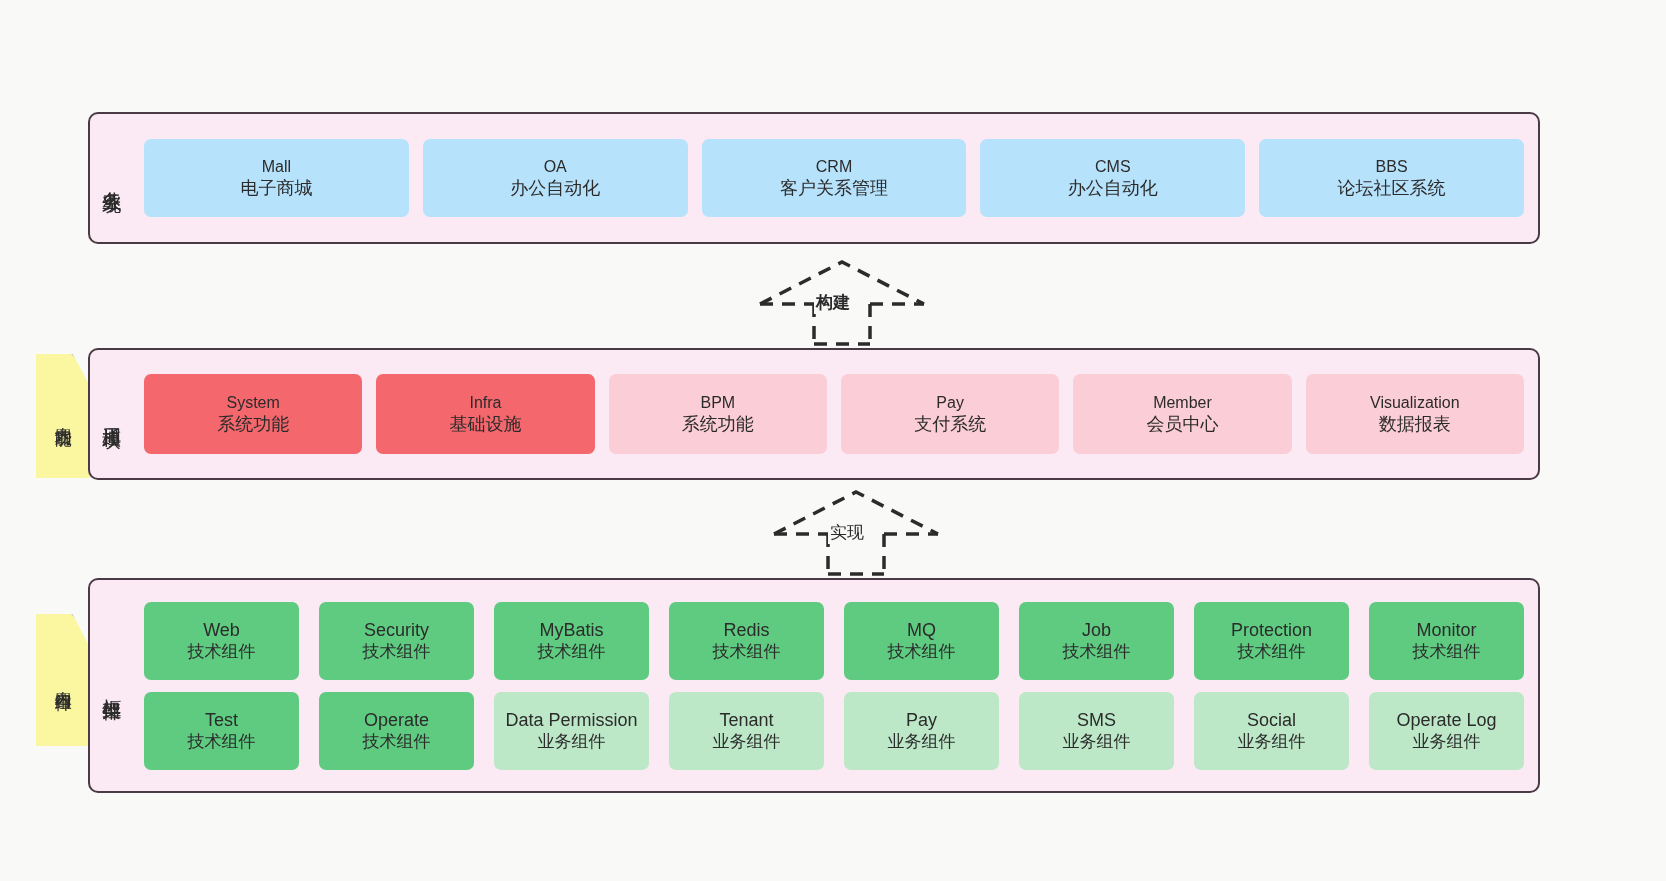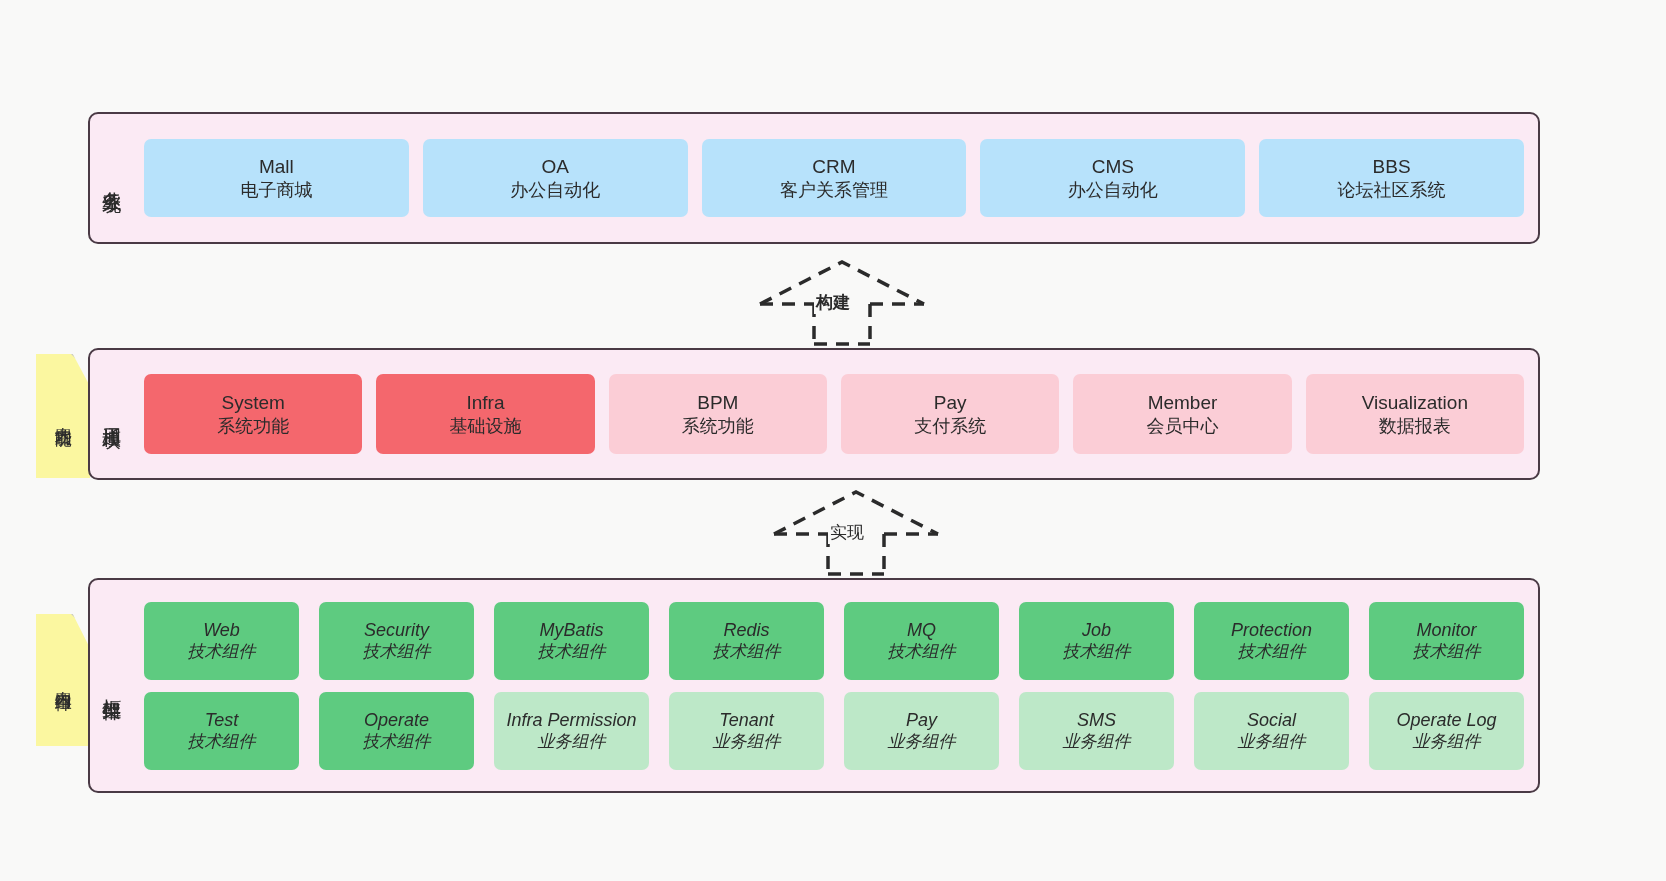--- a/index.html
+++ b/index.html
@@ -47,42 +47,42 @@
     border-radius: 7px;
     display: flex;
     flex-direction: column;
     align-items: center;
     justify-content: center;
     text-align: center;
     color: #2b2b2b;
     line-height: 1.25;
     padding: 6px 4px;
   }
-  .node .en { font-size: 19px; }
+  .node .en { font-size: 16px; }
   .node .cn { font-size: 18px; }
 
   
   #panel-business { left: 88px; top: 112px; width: 1452px; height: 132px; }
   #panel-business .panel-body { gap: 14px; padding-left: 10px; }
   #panel-business .node { flex: 1 1 0; height: 78px; background: #b7e2fb; }
 
   
   #panel-modules { left: 88px; top: 348px; width: 1452px; height: 132px; }
   #panel-modules .panel-body { gap: 14px; padding-left: 10px; }
   #panel-modules .node { flex: 1 1 0; height: 80px; }
   .fill-red   { background: #f4676d; text-align: right; }
   .fill-pink  { background: #fbcdd6; }
 
   
   #panel-framework { left: 88px; top: 578px; width: 1452px; height: 215px; }
   #panel-framework .panel-body {
     flex-direction: column; justify-content: center; gap: 12px;
     padding-left: 10px; align-items: stretch;
   }
-  .frame-row { display: flex; gap: 20px; font-style: italic; }
+  .frame-row { display: flex; gap: 20px; }
   #panel-framework .node { flex: 1 1 0; height: 78px; }
   #panel-framework .node .en { font-size: 18px; }
   #panel-framework .node .cn { font-size: 17px; }
   .fill-green       { background: #5ecb80; }
   .fill-green-light { background: #bde8c8; }
 
   
   .sticky {
     position: absolute;
     background: #fbf7a0;
@@ -267,21 +267,21 @@
       <div class="frame-row">
         <div class="node fill-green">
           <span class="en">Test</span>
           <span class="cn">技术组件</span>
         </div>
         <div class="node fill-green">
           <span class="en">Operate</span>
           <span class="cn">技术组件</span>
         </div>
         <div class="node fill-green-light">
-          <span class="en">Infra Permission</span>
+          <span class="en">Data Permission</span>
           <span class="cn">业务组件</span>
         </div>
         <div class="node fill-green-light">
           <span class="en">Tenant</span>
           <span class="cn">业务组件</span>
         </div>
         <div class="node fill-green-light">
           <span class="en">Pay</span>
           <span class="cn">业务组件</span>
         </div>

